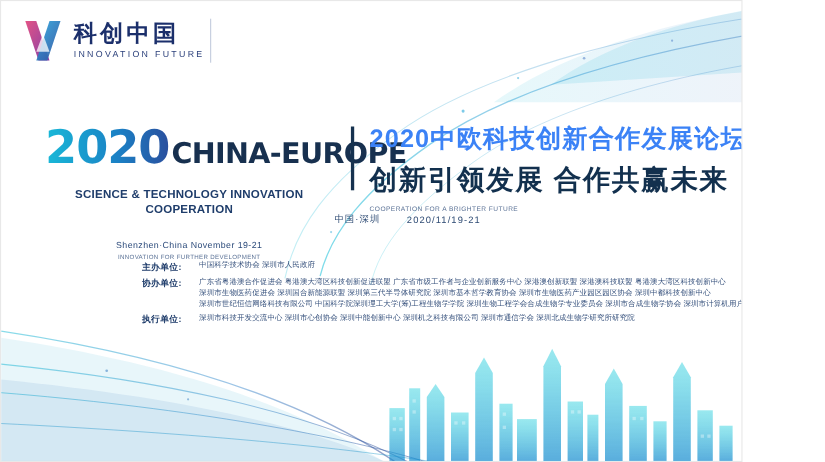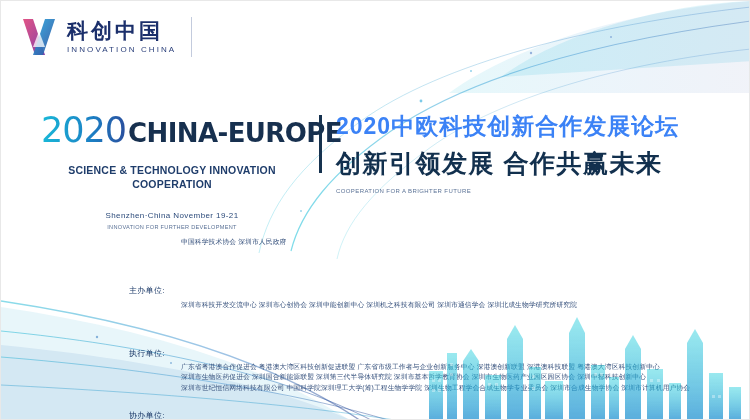--- a/index.html
+++ b/index.html
@@ -5,21 +5,21 @@
   html, body {
     margin: 0;
     padding: 0;
     background: #ffffff;
   }
   body {
     font-family: "Liberation Sans", sans-serif;
   }
   #poster {
     position: relative;
-    width: 750px;
+    width: 675px;
     height: 420px;
     overflow: hidden;
     background: #ffffff;
     border: 1px solid #e8e8e8;
     box-sizing: border-box;
   }
 
   
   .bg-svg {
     position: absolute;
@@ -83,22 +83,22 @@
   }
   .t-en-main {
     display: flex;
     align-items: baseline;
     justify-content: flex-start;
     line-height: 1;
     white-space: nowrap;
   }
   .t-2020 {
     font-family: "DejaVu Sans", sans-serif;
-    font-size: 35px;
-    font-weight: normal;
+    font-size: 42px;
+    font-weight: bold;
     letter-spacing: -1px;
     background: linear-gradient(90deg, #19b9d8 0%, #1b7fc4 60%, #2a4f9e 100%);
     -webkit-background-clip: text;
     background-clip: text;
     color: transparent;
   }
   .t-ce {
     font-family: "DejaVu Sans", sans-serif;
     font-size: 26px;
     font-weight: bold;
@@ -187,25 +187,24 @@
   }
   .org-row {
     display: flex;
     align-items: flex-start;
     margin-bottom: 3px;
   }
   .org-label {
     flex: 0 0 auto;
     width: 52px;
     font-size: 8px;
-    font-weight: normal;
+    font-weight: bold;
     color: #1b3968;
     letter-spacing: 0.3px;
     line-height: 1.45;
-    margin-top: 48px;
   }
   .org-values {
     flex: 1 1 auto;
     font-size: 6.8px;
     color: #35507c;
     line-height: 1.5;
     letter-spacing: 0.1px;
   }
   .org-values div { white-space: nowrap; }
 
@@ -276,21 +275,21 @@
   </svg>
 
   <div class="logo-block">
     <svg class="logo-mark" viewBox="0 0 40 44">
       <path d="M4,4 L14,4 L26,40 L16,40 Z" fill="url(#gLogo)" opacity="0.92"></path>
       <path d="M36,4 L26,4 L14,40 L24,40 Z" fill="url(#gLogo2)" opacity="0.92"></path>
       <path d="M20,16 L26,32 L14,32 Z" fill="#ffffff" opacity="0.75"></path>
     </svg>
     <div class="logo-text">
       <div class="logo-cn">科创中国</div>
-      <div class="logo-en">INNOVATION CHINA</div>
+      <div class="logo-en">INNOVATION FUTURE</div>
     </div>
   </div>
   <div class="logo-divider"></div>
 
   <div class="title-row">
     <div class="title-left">
       <div class="t-en-main">
         <span class="t-2020">2020</span>
         <span class="t-ce">CHINA-EUROPE</span>
       </div>
@@ -301,40 +300,44 @@
 
     <div class="title-sep"></div>
 
     <div class="title-right">
       <div class="t-cn-main">2020中欧科技创新合作发展论坛</div>
       <div class="t-cn-sub">创新引领发展  合作共赢未来</div>
       <div class="t-cn-tag">COOPERATION FOR A BRIGHTER FUTURE</div>
     </div>
   </div>
 
+  <div class="meta-line">
+    <span>中国·深圳</span>
+    <span>2020/11/19-21</span>
+  </div>
 
   <div class="orgs">
     <div class="org-row">
       <div class="org-label">主办单位:</div>
       <div class="org-values">
         <div>中国科学技术协会  深圳市人民政府</div>
       </div>
     </div>
     <div class="org-row">
-      <div class="org-label">执行单位:</div>
-      <div class="org-values">
-        <div>深圳市科技开发交流中心  深圳市心创协会  深圳中能创新中心  深圳机之科技有限公司  深圳市通信学会  深圳北成生物学研究所研究院</div>
-      </div>
-    </div>
-    <div class="org-row">
       <div class="org-label">协办单位:</div>
       <div class="org-values">
         <div>广东省粤港澳合作促进会  粤港澳大湾区科技创新促进联盟  广东省市级工作者与企业创新服务中心  深港澳创新联盟  深港澳科技联盟  粤港澳大湾区科技创新中心</div>
         <div>深圳市生物医药促进会  深圳国合新能源联盟  深圳第三代半导体研究院  深圳市基本哲学教育协会  深圳市生物医药产业园区园区协会  深圳中都科技创新中心</div>
         <div>深圳市世纪恒信网络科技有限公司   中国科学院深圳理工大学(筹)工程生物学学院   深圳生物工程学会合成生物学专业委员会   深圳市合成生物学协会   深圳市计算机用户协会</div>
+      </div>
+    </div>
+    <div class="org-row">
+      <div class="org-label">执行单位:</div>
+      <div class="org-values">
+        <div>深圳市科技开发交流中心  深圳市心创协会  深圳中能创新中心  深圳机之科技有限公司  深圳市通信学会  深圳北成生物学研究所研究院</div>
       </div>
     </div>
   </div>
 
   <svg class="skyline" viewBox="0 0 330 110" preserveAspectRatio="none">
     <g fill="url(#gSky)" opacity="0.85">
       <rect x="10" y="62" width="14" height="48"></rect>
       <rect x="28" y="44" width="10" height="66"></rect>
       <polygon points="44,110 44,52 52,40 60,52 60,110"></polygon>
       <rect x="66" y="66" width="16" height="44"></rect>

